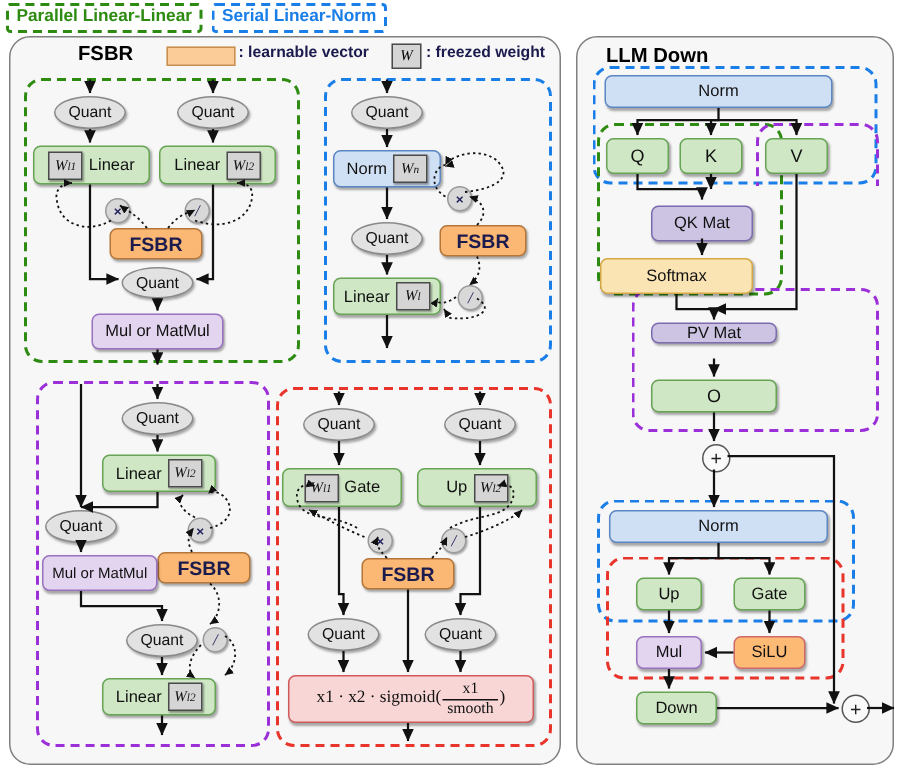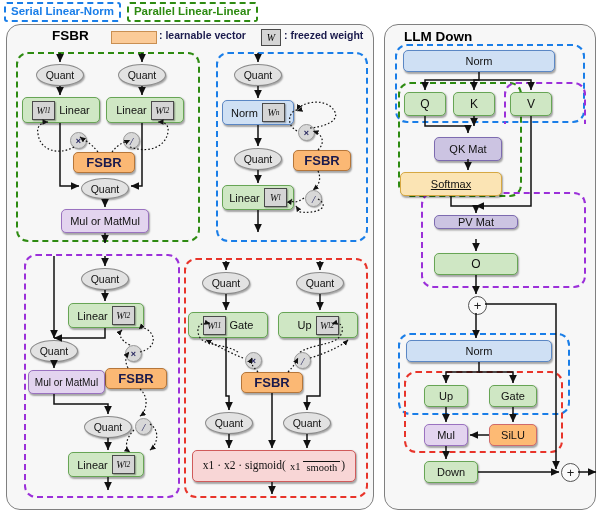--- a/index.html
+++ b/index.html
@@ -30,21 +30,21 @@
 
   
   .node{position:absolute;box-sizing:border-box;display:flex;align-items:center;
         justify-content:center;font-size:11px;color:#111;border-radius:5px;
         box-shadow:1px 1.5px 1.6px rgba(0,0,0,.33);white-space:nowrap;}
   .oval{border-radius:50%;font-size:10.5px;background:#e2e2e2;border:1.1px solid #8a8a8a;}
   .green{background:#cfe7c4;border:1.3px solid #67a555;}
   .blue{background:#cfe0f4;border:1.3px solid #5b87c4;}
   .purple{background:#ccc4e2;border:1.3px solid #7d6bb0;}
   .purple2{background:#e3d4ef;border:1.3px solid #9a72c0;}
-  .yellow{background:#fbe4b4;border:1.3px solid #d6a843;text-decoration:underline;}
+  .yellow{background:#fbe4b4;border:1.3px solid #d6a843;}
   .red{background:#fdba74;border:1.3px solid #d06a6a;}
   .pink{background:#f8d6d6;border:1.4px solid #d05a5a;}
   .orange{background:#fbb874;border:1.5px solid #b5763a;
           font-weight:bold;font-size:13px;color:#1b1b4d;
           font-family:"Liberation Sans",sans-serif;}
 
   .wtag{display:inline-flex;align-items:center;justify-content:center;
         background:#d5d5d5;border:1.4px solid #4a4a4a;
         font-family:"Liberation Serif",serif;font-style:italic;
         font-size:10px;color:#111;box-shadow:0.8px 1px 1.2px rgba(0,0,0,.35);
@@ -54,35 +54,35 @@
   .op{position:absolute;border-radius:50%;background:#d8d8d8;
       border:1px solid #9a9a9a;display:flex;align-items:center;justify-content:center;
       font-size:9px;font-weight:bold;color:#22225c;
       box-shadow:0.8px 1px 1.2px rgba(0,0,0,.3);}
   .op.div{font-family:"Liberation Serif",serif;font-style:italic;font-weight:normal;font-size:11px;}
 
   .plus{position:absolute;border-radius:50%;background:#fafafa;border:1.4px solid #555;
         display:flex;align-items:center;justify-content:center;font-size:13px;color:#222;}
 
   .formula{font-family:"Liberation Serif",serif;font-size:11.5px;color:#111;}
-  .frac{display:inline-flex;align-items:center;
+  .frac{display:inline-flex;flex-direction:column;align-items:center;
         vertical-align:middle;margin:0 1px;line-height:1.05;}
   .frac .num{font-size:10.5px;padding:0 3px;}
   .frac .den{font-size:10.5px;border-top:1px solid #111;padding:0 3px;}
 
   svg.wires{position:absolute;left:0;top:0;width:600px;height:513px;
             pointer-events:none;overflow:visible;}
 </style>
 </head>
 <body>
 <div id="root">
 
 <div class="legend">
+  <span class="legend-item" style="color:#2e8b12;border-color:#2e8b12;">Parallel Linear-Linear</span>
   <span class="legend-item" style="color:#1a7ee8;border-color:#1a7ee8;">Serial Linear-Norm</span>
-  <span class="legend-item" style="color:#2e8b12;border-color:#2e8b12;">Parallel Linear-Linear</span>
 </div>
 
 <div class="panel" style="left:6px;top:24px;width:366px;height:484px;"></div>
 <div class="panel-title" style="left:52px;top:28px;">FSBR</div>
 <div class="swatch" style="left:111px;top:31px;width:44px;height:11px;"></div>
 <div class="legend-inline" style="left:159px;top:29px;">: learnable vector</div>
 <div class="wbox-legend" style="left:261px;top:29px;width:18px;height:15px;">W</div>
 <div class="legend-inline" style="left:284px;top:29px;">: freezed weight</div>
 
 <div class="group" style="left:16px;top:52px;width:180px;height:186px;border-color:#2e8b12;"></div>

